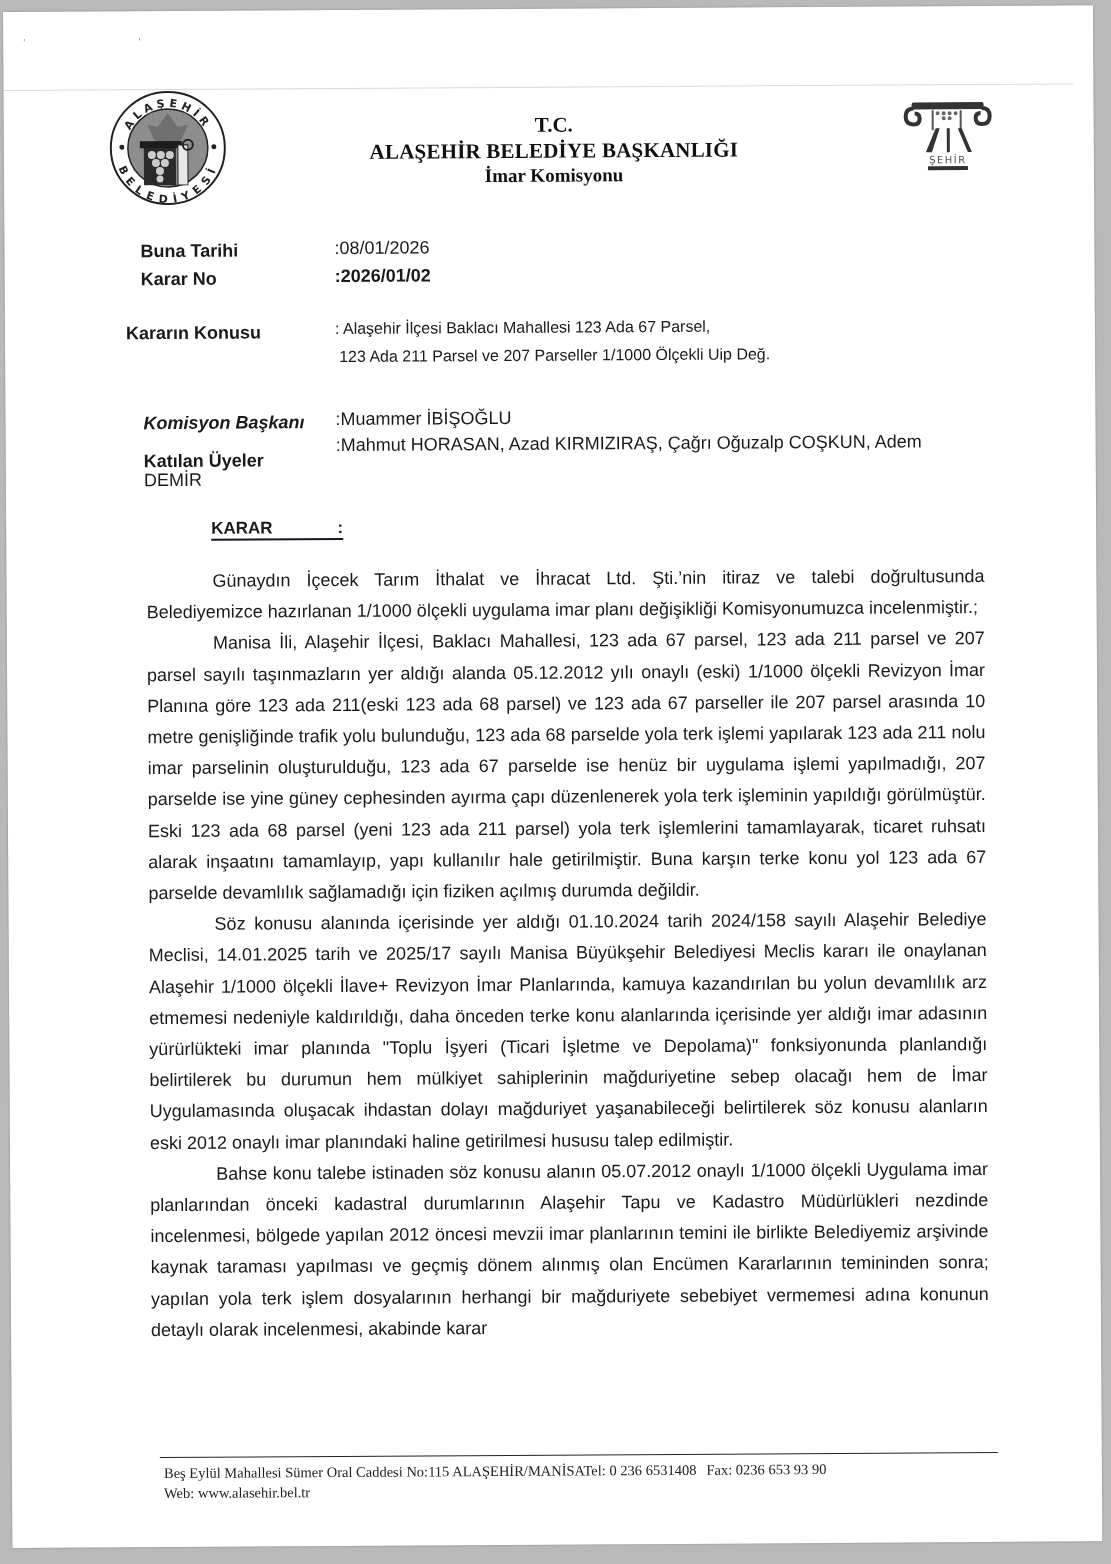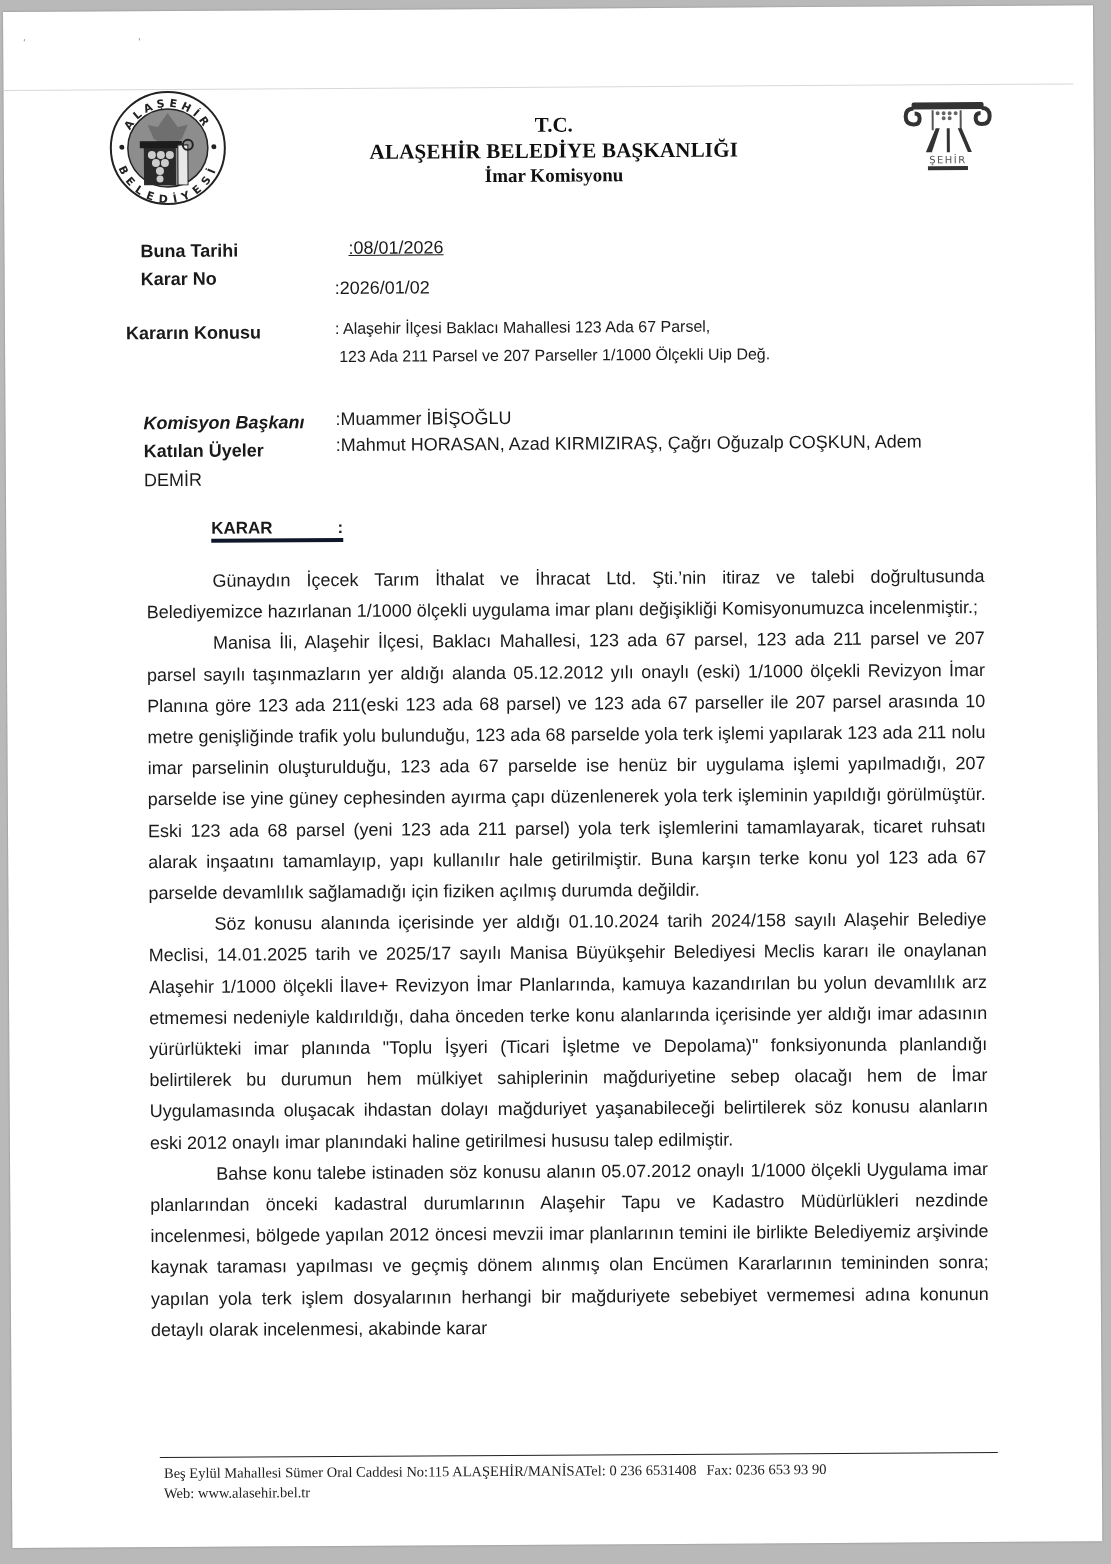--- a/index.html
+++ b/index.html
@@ -31,21 +31,21 @@
   .hdr .l2 { font-size:21px; line-height:26px; letter-spacing:0.2px; }
   .hdr .l3 { font-size:19px; line-height:24px; }
 
   
   .meta { position:absolute; font-size:18px; }
   .meta .lbl { position:absolute; font-weight:bold; white-space:nowrap; }
   .meta .val { position:absolute; white-space:nowrap; }
   .subject { font-size:16px; }
 
   .karar { position:absolute; left:205px; top:508px; font-weight:bold; font-size:17px;
-           width:132px; border-bottom:4px solid #0f172a; line-height:20px; }
+           width:132px; border-bottom:2px solid #0f172a; line-height:20px; }
   .karar .colon { position:absolute; right:0; top:0; }
 
   
   .body-text { position:absolute; left:140px; top:555px; width:838px;
                font-size:18px; line-height:31.2px; text-align:justify; color:#1a1a1a; }
   .body-text p { margin:0; text-indent:66px; }
 
   
   .footer-line { position:absolute; left:148px; top:1446px; width:838px; height:1px; background:#222; }
   .footer { position:absolute; left:152px; top:1452px; font-family:"Liberation Serif", serif; font-size:14.5px; color:#222; line-height:20px; }
@@ -109,31 +109,31 @@
       </g>
     <rect x="30" y="16" width="2" height="20" fill="#555"></rect>
       <rect x="58" y="16" width="2" height="20" fill="#555"></rect>
     <path d="M24 58 L34 34 L38 34 L30 58 Z M45 34 L48 34 L48 58 L45 58 Z M56 34 L60 34 L70 58 L66 58 Z" fill="#333"></path>
     <text x="46" y="69" text-anchor="middle" font-family="DejaVu Sans, sans-serif" font-size="10" fill="#555" letter-spacing="1.5">ŞEHİR</text>
     <rect x="26" y="72" width="40" height="4" fill="#333"></rect>
   </svg>
 
   <div class="meta" style="left:0;top:0;">
     <span class="lbl" style="left:136px;top:230px;">Buna Tarihi</span>
-    <span class="val" style="left:344px;top:228px;text-decoration:underline;">:08/01/2026</span>
+    <span class="val" style="left:330px;top:228px;">:08/01/2026</span>
     <span class="lbl" style="left:136px;top:258px;">Karar No</span>
-    <span class="val" style="left:330px;top:268px;">:2026/01/02</span>
+    <span class="val" style="left:330px;top:256px;font-weight:bold;">:2026/01/02</span>
 
     <span class="lbl" style="left:121px;top:312px;text-align:center;">Kararın Konusu</span>
     <span class="val subject" style="left:330px;top:310px;">: Alaşehir İlçesi Baklacı Mahallesi 123 Ada 67 Parsel,</span>
     <span class="val subject" style="left:334px;top:338px;">123 Ada 211 Parsel ve 207 Parseller 1/1000 Ölçekli Uip Değ.</span>
 
     <span class="lbl" style="left:138px;top:402px;font-style:italic;">Komisyon Başkanı</span>
     <span class="val" style="left:330px;top:399px;">:Muammer İBİŞOĞLU</span>
-    <span class="lbl" style="left:138px;top:430px;">Katılan Üyeler</span>
+    <span class="lbl" style="left:138px;top:440px;">Katılan Üyeler</span>
     <span class="val" style="left:330px;top:425px;">:Mahmut HORASAN, Azad KIRMIZIRAŞ, Çağrı Oğuzalp COŞKUN, Adem</span>
     <span class="val" style="left:138px;top:459px;">DEMİR</span>
   </div>
 
   <div class="karar">
     <span>KARAR</span>
     <span class="colon">:</span>
   </div>
 
   <div class="body-text">

